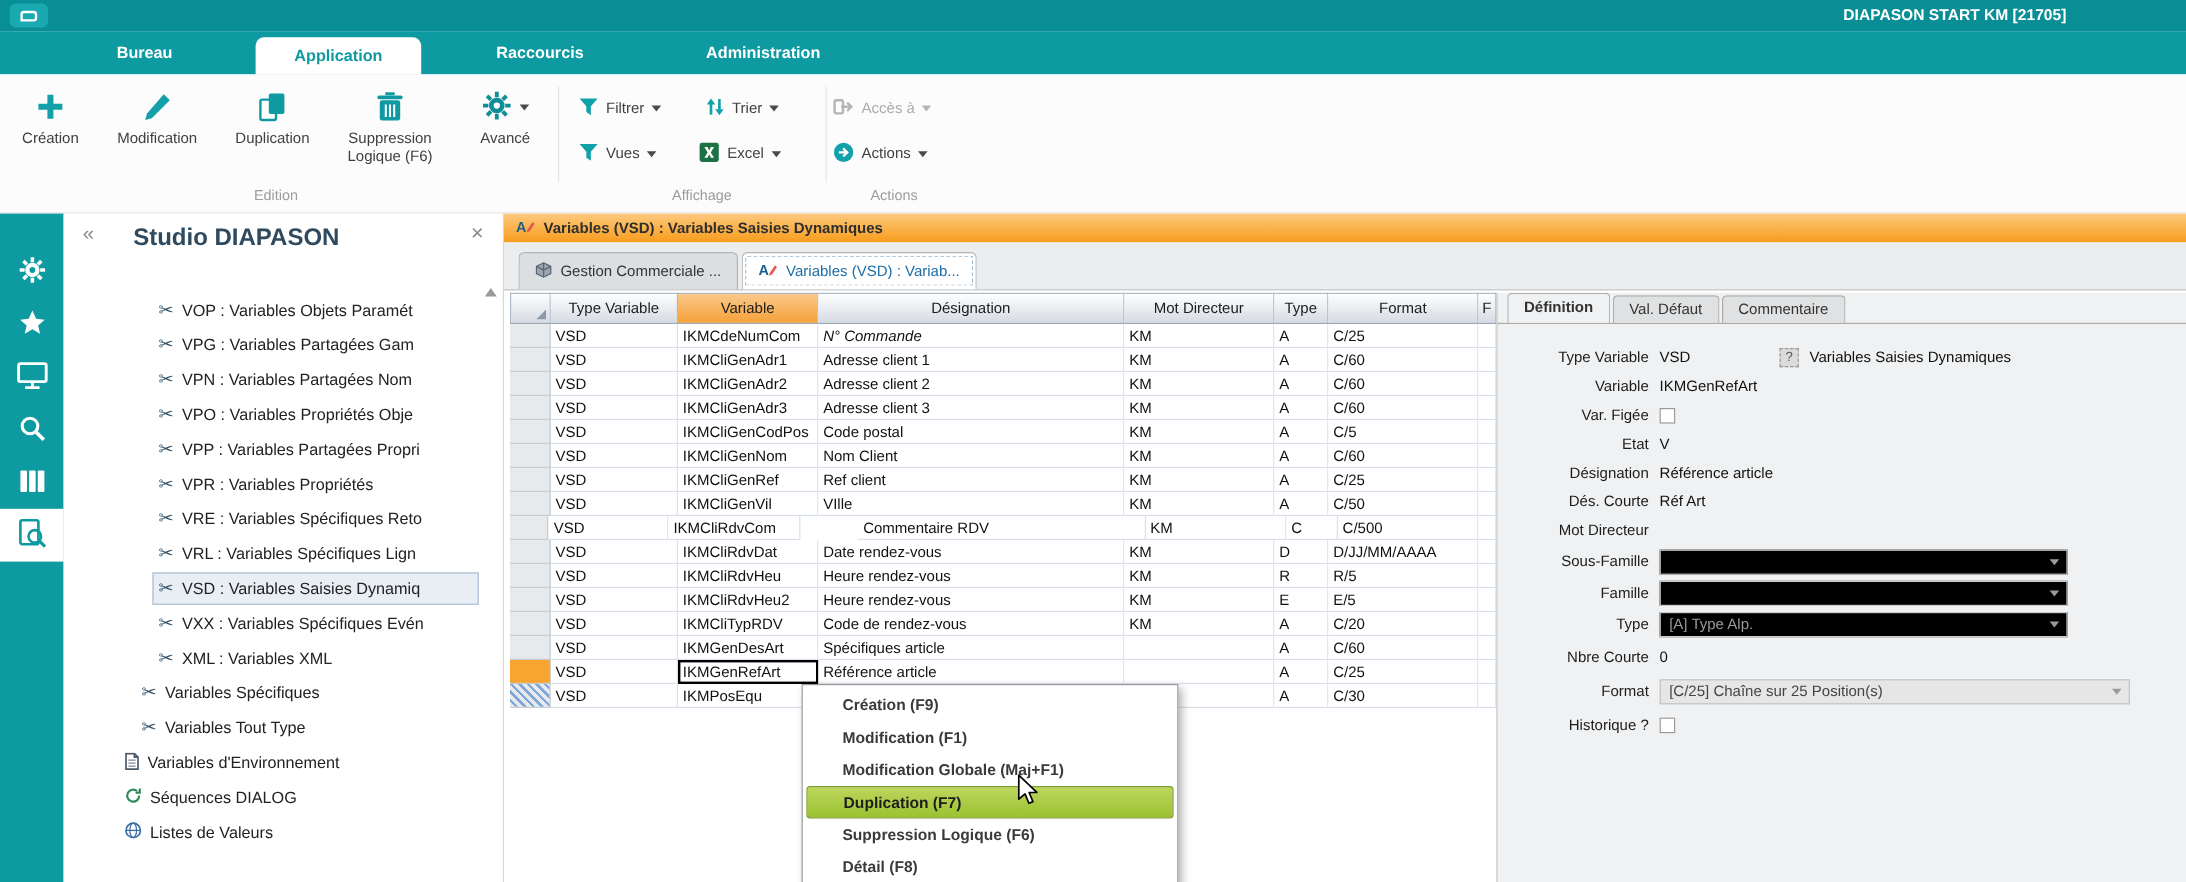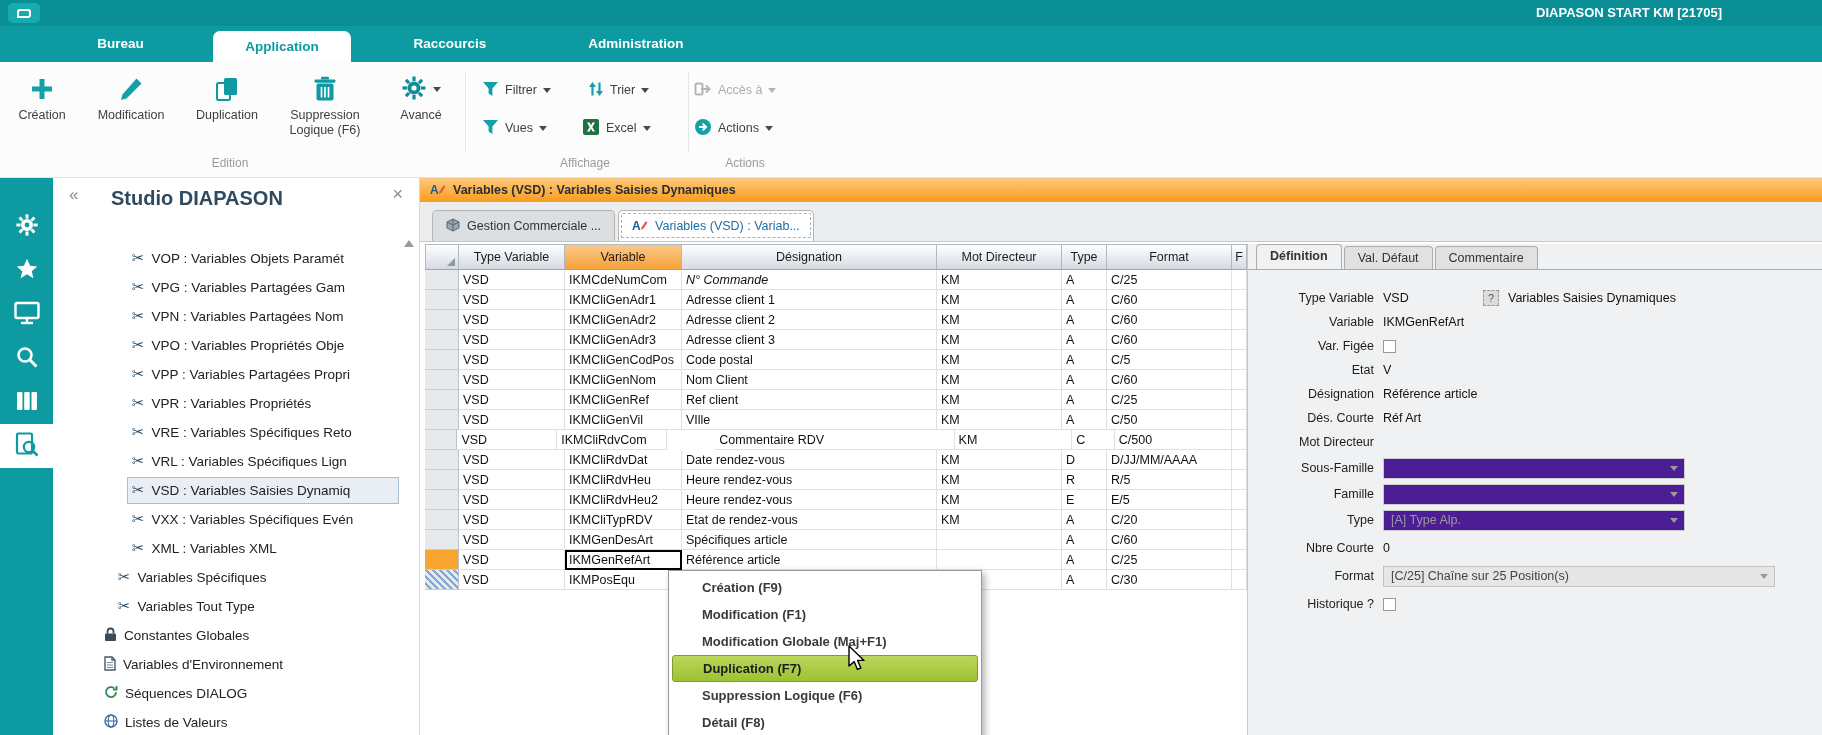--- a/index.html
+++ b/index.html
@@ -83,21 +83,21 @@
 .frow{height:24px;display:flex;align-items:center}
 .frow.sp{height:28px}
 .flabel{width:131px;text-align:right;padding-right:9px;font-size:12.5px;color:#1c1c1c;white-space:nowrap}
 .fvalwrap{display:flex;align-items:center;flex:1}
 .fval{font-size:12.5px;color:#111}
 .fval.fixed{display:inline-block;width:100px}
 .helpbtn{width:16px;height:16px;background:#DCDCDC;border:1px dashed #999;font-size:11px;color:#555;text-align:center;line-height:14px}
 .fnote{margin-left:9px;font-size:12.5px;color:#111}
 .cb{width:13px;height:13px;background:#fff;border:1px solid #9a9a9a;display:inline-block}
 .dd{position:relative;height:21px;border:1px solid #C2C2C2;background:#E6E6E6;display:flex;align-items:center;padding:0 7px;font-size:12.5px;color:#444;width:392px}
-.dd.disabled{background:#4c1d95;border-color:#CCC;color:#9a9a9a;width:302px}
+.dd.disabled{background:#000000;border-color:#CCC;color:#9a9a9a;width:340px}
 .ddcaret{position:absolute;right:6px;width:0;height:0;border-left:4px solid transparent;border-right:4px solid transparent;border-top:5px solid #9a9a9a}
 
 .cursor{position:absolute;left:846px;top:644px;z-index:60}
 </style>
 </head>
 <body>
 
 <div class="app">
 
   <div class="titlebar">
@@ -372,29 +372,20 @@
           </div>
         </div>
         <div class="tree-item" style="padding-left: 60px;">
           <div class="item-box">
             <span><span class="glyph" style="color:#33536B">✂</span></span>
             <span class="tlabel">Variables Tout Type</span>
           </div>
         </div>
         <div class="tree-item" style="padding-left: 46px;">
           <div class="item-box">
-            <span><svg width="13" height="15" viewBox="0 0 13 15">
-                <rect x="1" y="6.5" width="11" height="7.5" rx="1" fill="#3B4A58"></rect>
-                <path d="M3.5 6.5V4.5a3 3 0 016 0v2" fill="none" stroke="#3B4A58" stroke-width="1.8"></path>
-              </svg></span>
-            <span class="tlabel">Constantes Globales</span>
-          </div>
-        </div>
-        <div class="tree-item" style="padding-left: 46px;">
-          <div class="item-box">
             <span><svg width="12" height="15" viewBox="0 0 12 15">
                 <path d="M1 1h7l3 3v10H1z" fill="#fff" stroke="#4A5A68" stroke-width="1.4"></path>
                 <path d="M8 1v3h3" fill="none" stroke="#4A5A68" stroke-width="1.4"></path>
                 <g stroke="#7A8A98" stroke-width="1">
                   <line x1="3" y1="6.5" x2="9" y2="6.5"></line>
                   <line x1="3" y1="9" x2="9" y2="9"></line>
                   <line x1="3" y1="11.5" x2="9" y2="11.5"></line>
                 </g>
               </svg></span>
             <span class="tlabel">Variables d'Environnement</span>
@@ -579,21 +570,21 @@
           <div class="tcell" style="width: 255px;">Heure rendez-vous</div>
           <div class="tcell" style="width: 125px;">KM</div>
           <div class="tcell" style="width: 45px;">E</div>
           <div class="tcell" style="width: 125px;">E/5</div>
           <div class="tcell" style="width: 15px;"></div>
         </div>
         <div class="trow">
           <div class="tcell selcell" style="width: 34px;"></div>
           <div class="tcell" style="width: 106px;">VSD</div>
           <div class="tcell" style="width: 117px;">IKMCliTypRDV</div>
-          <div class="tcell" style="width: 255px;">Etat de rendez-vous</div>
+          <div class="tcell" style="width: 255px;">Code de rendez-vous</div>
           <div class="tcell" style="width: 125px;">KM</div>
           <div class="tcell" style="width: 45px;">A</div>
           <div class="tcell" style="width: 125px;">C/20</div>
           <div class="tcell" style="width: 15px;"></div>
         </div>
         <div class="trow">
           <div class="tcell selcell" style="width: 34px;"></div>
           <div class="tcell" style="width: 106px;">VSD</div>
           <div class="tcell" style="width: 117px;">IKMGenDesArt</div>
           <div class="tcell" style="width: 255px;">Spécifiques article</div>

